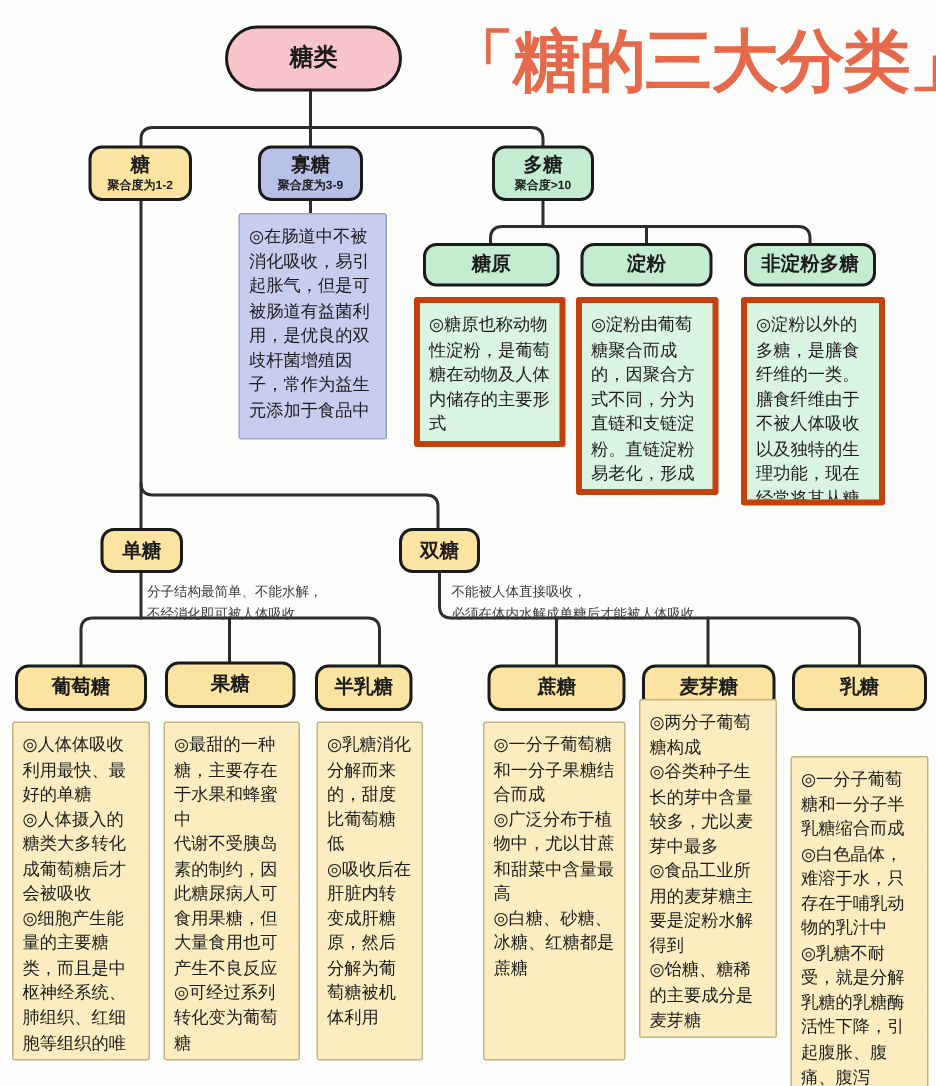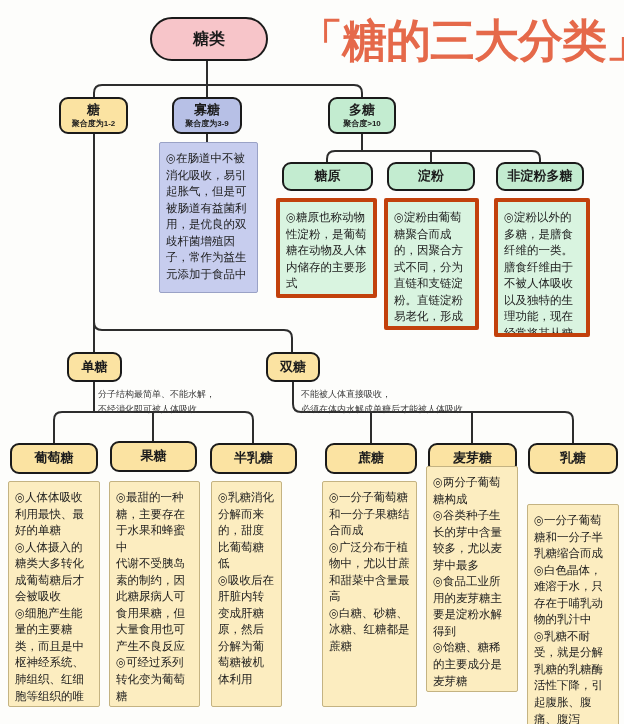--- a/index.html
+++ b/index.html
@@ -103,21 +103,21 @@
 不经消化即可被人体吸收</div>
   <div class="abs note" style="left:301px;top:387px;width:240px;">不能被人体直接吸收，
 必须在体内水解成单糖后才能被人体吸收</div>
 
   <div class="abs node yellow" style="left:10px;top:443px;width:88px;height:31px;">
     <span class="lbl">葡萄糖</span>
   </div>
   <div class="abs node yellow" style="left:110px;top:418px;width:87px;height:31px;margin-top:23px;">
     <span class="lbl">果糖</span>
   </div>
-  <div class="abs node yellow" style="left:210px;top:443px;width:87px;height:31px;">
+  <div class="abs node yellow" style="left:210px;top:443px;width:65px;height:31px;">
     <span class="lbl">半乳糖</span>
   </div>
   <div class="abs node yellow" style="left:325px;top:443px;width:92px;height:31px;">
     <span class="lbl">蔗糖</span>
   </div>
   <div class="abs node yellow" style="left:428px;top:443px;width:89px;height:31px;">
     <span class="lbl">麦芽糖</span>
   </div>
   <div class="abs node yellow" style="left:528px;top:443px;width:90px;height:31px;">
     <span class="lbl">乳糖</span>

